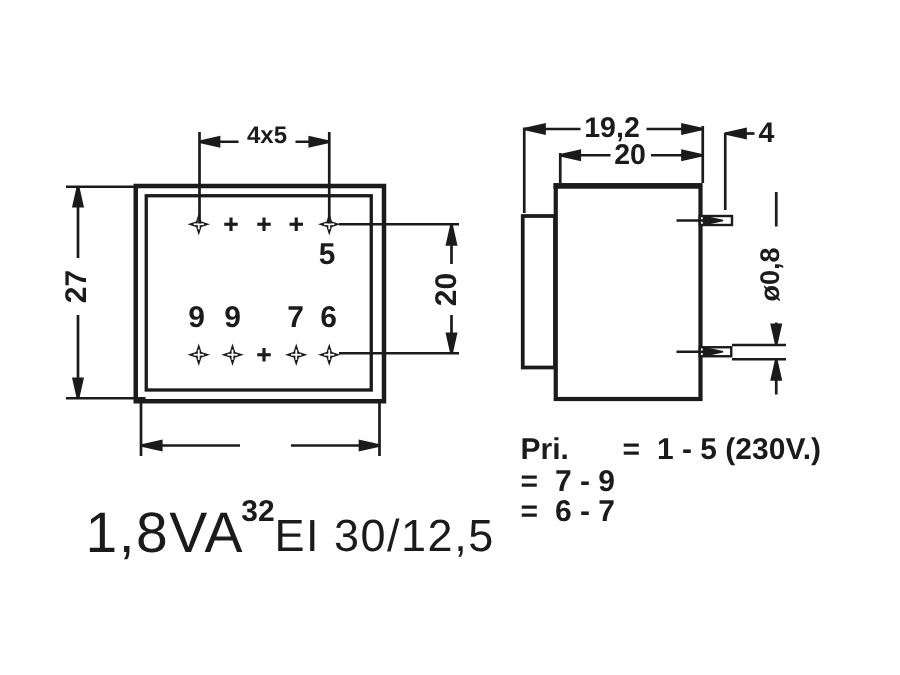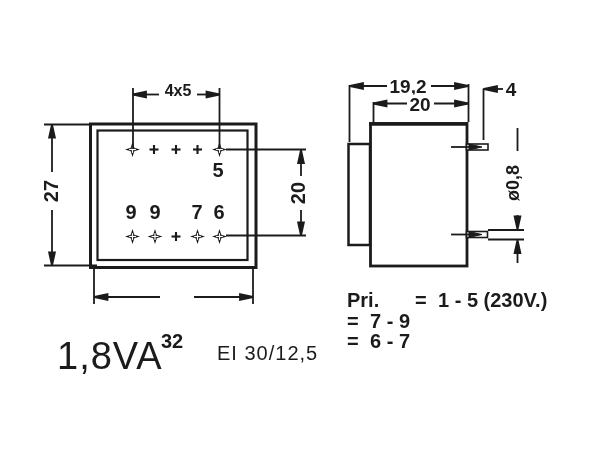--- a/index.html
+++ b/index.html
@@ -17,22 +17,22 @@
   .lbl.nobg{background:transparent;}
   .f16{font-size:16px;}
   .f19{font-size:19px;}
   .f20{font-size:20px;}
   .f18{font-size:18px;}
   .title{
     position:absolute;font-size:38px;font-weight:400;letter-spacing:1px;
     line-height:1;background:transparent;
   }
   .model{
-    position:absolute;font-size:20px;font-weight:400;letter-spacing:1px;
-    line-height:1;background:transparent;margin-left:34px;
+    position:absolute;font-size:30px;font-weight:400;letter-spacing:1px;
+    line-height:1;background:transparent;
   }
   .conn-table{position:absolute;left:347px;top:290px;font-size:20px;font-weight:bold;}
   .conn-row{display:flex;line-height:20.6px;}
   .conn-label{display:inline-block;width:68px;}
   .conn-eq{display:inline-block;width:23px;}
   .conn-value{display:inline-block;}
 </style>
 </head>
 <body>
 

